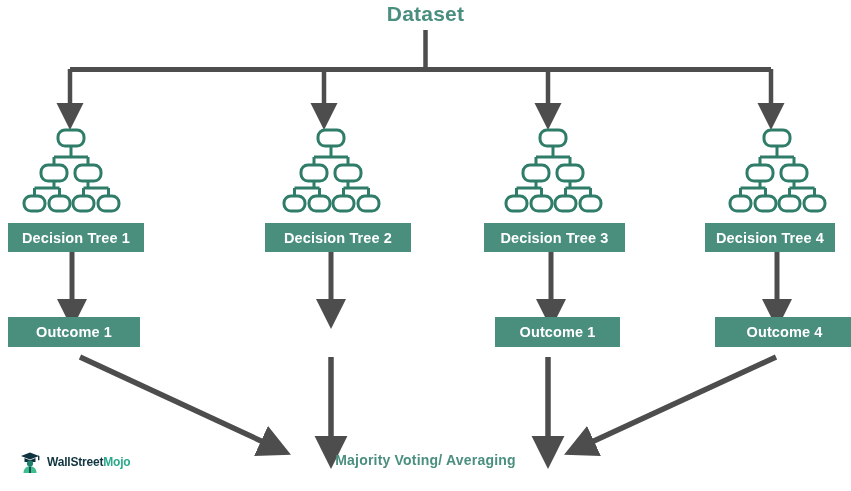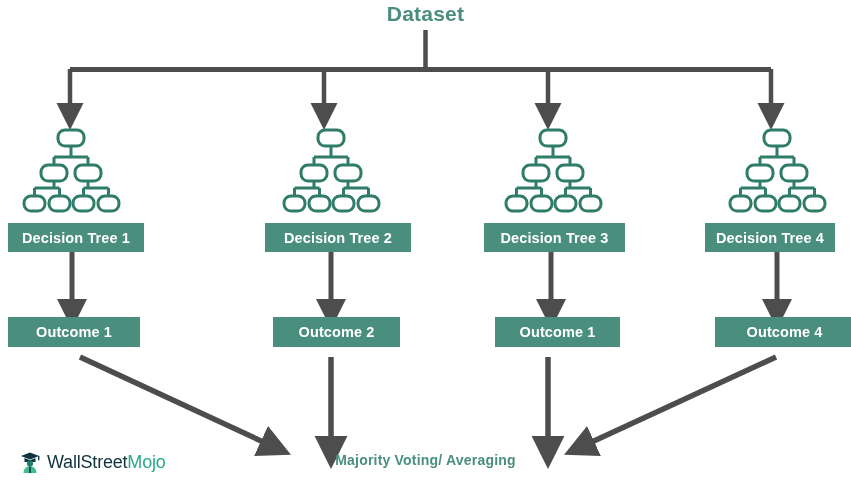--- a/index.html
+++ b/index.html
@@ -63,22 +63,22 @@
   }
   #logo {
     position: absolute;
     left: 18px;
     top: 450px;
     display: flex;
     align-items: center;
     gap: 5px;
   }
   .logo-text {
-    font-size: 18px;
-    font-weight: normal;
+    font-size: 12px;
+    font-weight: bold;
     letter-spacing: -0.2px;
   }
   .logo-wall { color: #10343f; }
   .logo-mojo { color: #2aa98b; }
 </style>
 </head>
 <body>
 
 <div id="stage">
 
@@ -170,21 +170,20 @@
       <path d="M66,55 L66,62 M61.5,62 L86.5,62 M61.5,62 L61.5,70 M86.5,62 L86.5,70"></path>
     </g>
   </svg>
 
   <div class="label-box" style="left:8px;   top:223px; width:136px; height:29px;">Decision Tree 1</div>
   <div class="label-box" style="left:265px; top:223px; width:146px; height:29px;">Decision Tree 2</div>
   <div class="label-box" style="left:484px; top:223px; width:141px; height:29px;">Decision Tree 3</div>
   <div class="label-box" style="left:705px; top:223px; width:130px; height:29px;">Decision Tree 4</div>
 
   <div class="label-box" style="left:8px;   top:317px; width:132px; height:30px;">Outcome 1</div>
-  <div class="label-box" style="left:273px; top:317px; width:127px; height:30px;">Outcome 2</div>
   <div class="label-box" style="left:495px; top:317px; width:125px; height:30px;">Outcome 1</div>
   <div class="label-box" style="left:715px; top:317px; width:139px; height:30px;">Outcome 4</div>
 
   <div class="title-text" id="vote-title">Majority Voting/ Averaging</div>
 
   <div id="logo">
     <svg width="24" height="24" viewBox="0 0 24 24" xmlns="http://www.w3.org/2000/svg">
       <path d="M3,6 L12,2.5 L21,6 L12,9.5 z" fill="#10343f"></path>
       <path d="M6.5,8 L6.5,12 L17.5,12 L17.5,8 L12,10.2 z" fill="#10343f"></path>
       <circle cx="12" cy="13.5" r="3.1" fill="#1f7f6b"></circle>

